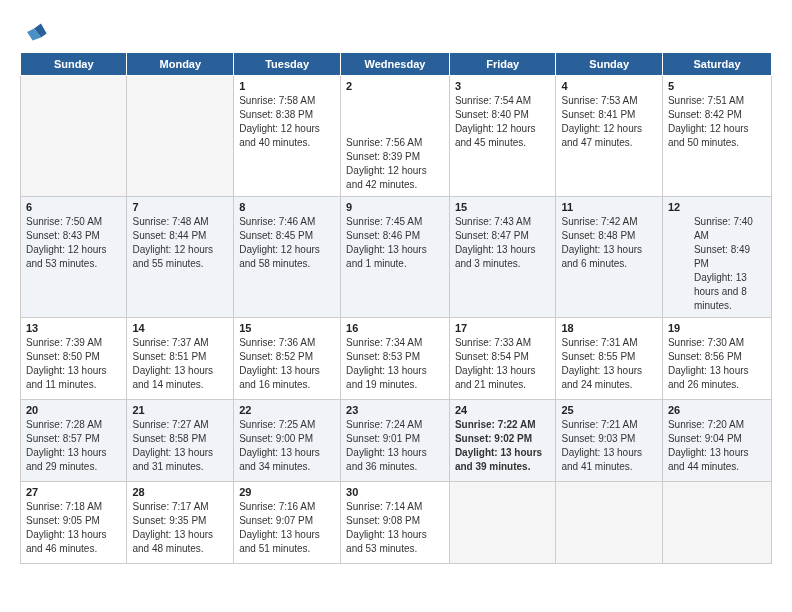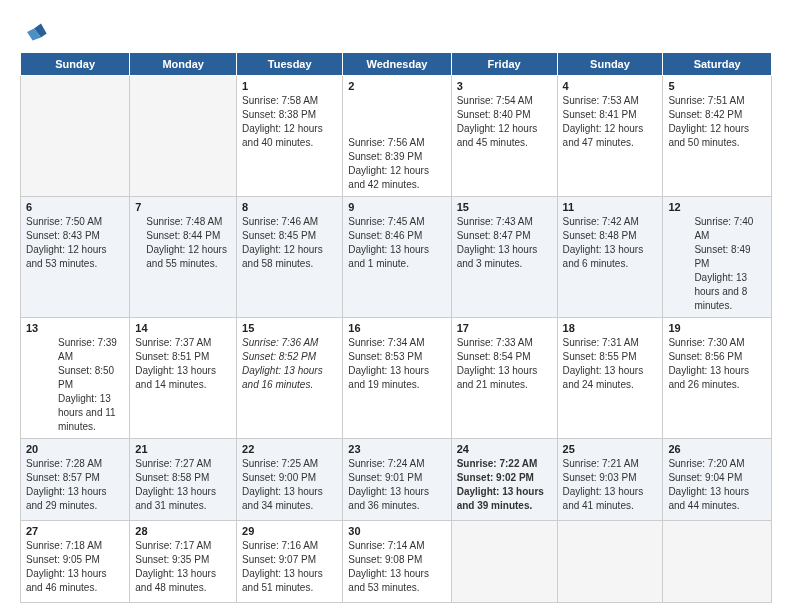--- a/index.html
+++ b/index.html
@@ -162,21 +162,21 @@
         </tr>
         <tr class="row-alt">
           <td>
             <span class="day-number">6</span>
             <div class="day-info" style="white-space: pre-line;">Sunrise: 7:50 AM
 Sunset: 8:43 PM
 Daylight: 12 hours and 53 minutes.</div>
           </td>
           <td>
             <span class="day-number">7</span>
-            <div class="day-info" style="white-space: pre-line; margin-left: 11px;">Sunrise: 7:48 AM
+            <div class="day-info" style="white-space: pre-line;">Sunrise: 7:48 AM
 Sunset: 8:44 PM
 Daylight: 12 hours and 55 minutes.</div>
           </td>
           <td>
             <span class="day-number">8</span>
             <div class="day-info" style="white-space: pre-line;">Sunrise: 7:46 AM
 Sunset: 8:45 PM
 Daylight: 12 hours and 58 minutes.</div>
           </td>
           <td>
@@ -200,33 +200,33 @@
           <td>
             <span class="day-number">12</span>
             <div class="day-info" style="white-space: pre-line; margin-left: 26px;">Sunrise: 7:40 AM
 Sunset: 8:49 PM
 Daylight: 13 hours and 8 minutes.</div>
           </td>
         </tr>
         <tr>
           <td>
             <span class="day-number">13</span>
-            <div class="day-info" style="white-space: pre-line; margin-left: 32px;">Sunrise: 7:39 AM
+            <div class="day-info" style="white-space: pre-line;">Sunrise: 7:39 AM
 Sunset: 8:50 PM
 Daylight: 13 hours and 11 minutes.</div>
           </td>
           <td>
             <span class="day-number">14</span>
             <div class="day-info" style="white-space: pre-line;">Sunrise: 7:37 AM
 Sunset: 8:51 PM
 Daylight: 13 hours and 14 minutes.</div>
           </td>
           <td>
             <span class="day-number">15</span>
-            <div class="day-info" style="white-space: pre-line; font-style: italic;">Sunrise: 7:36 AM
+            <div class="day-info" style="white-space: pre-line;">Sunrise: 7:36 AM
 Sunset: 8:52 PM
 Daylight: 13 hours and 16 minutes.</div>
           </td>
           <td>
             <span class="day-number">16</span>
             <div class="day-info" style="white-space: pre-line;">Sunrise: 7:34 AM
 Sunset: 8:53 PM
 Daylight: 13 hours and 19 minutes.</div>
           </td>
           <td>

